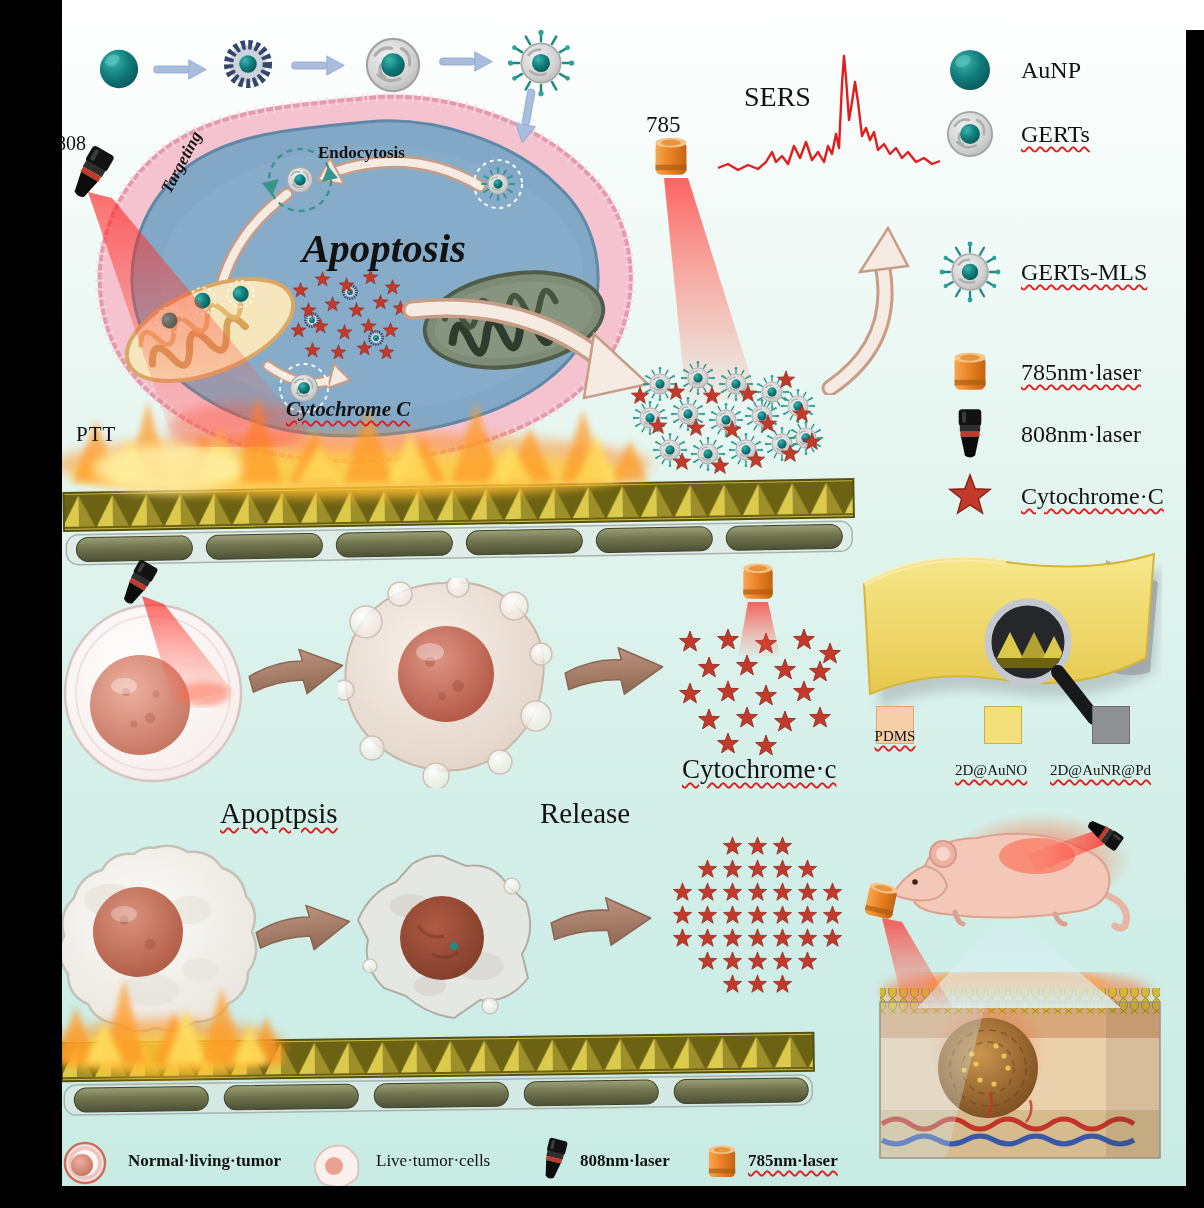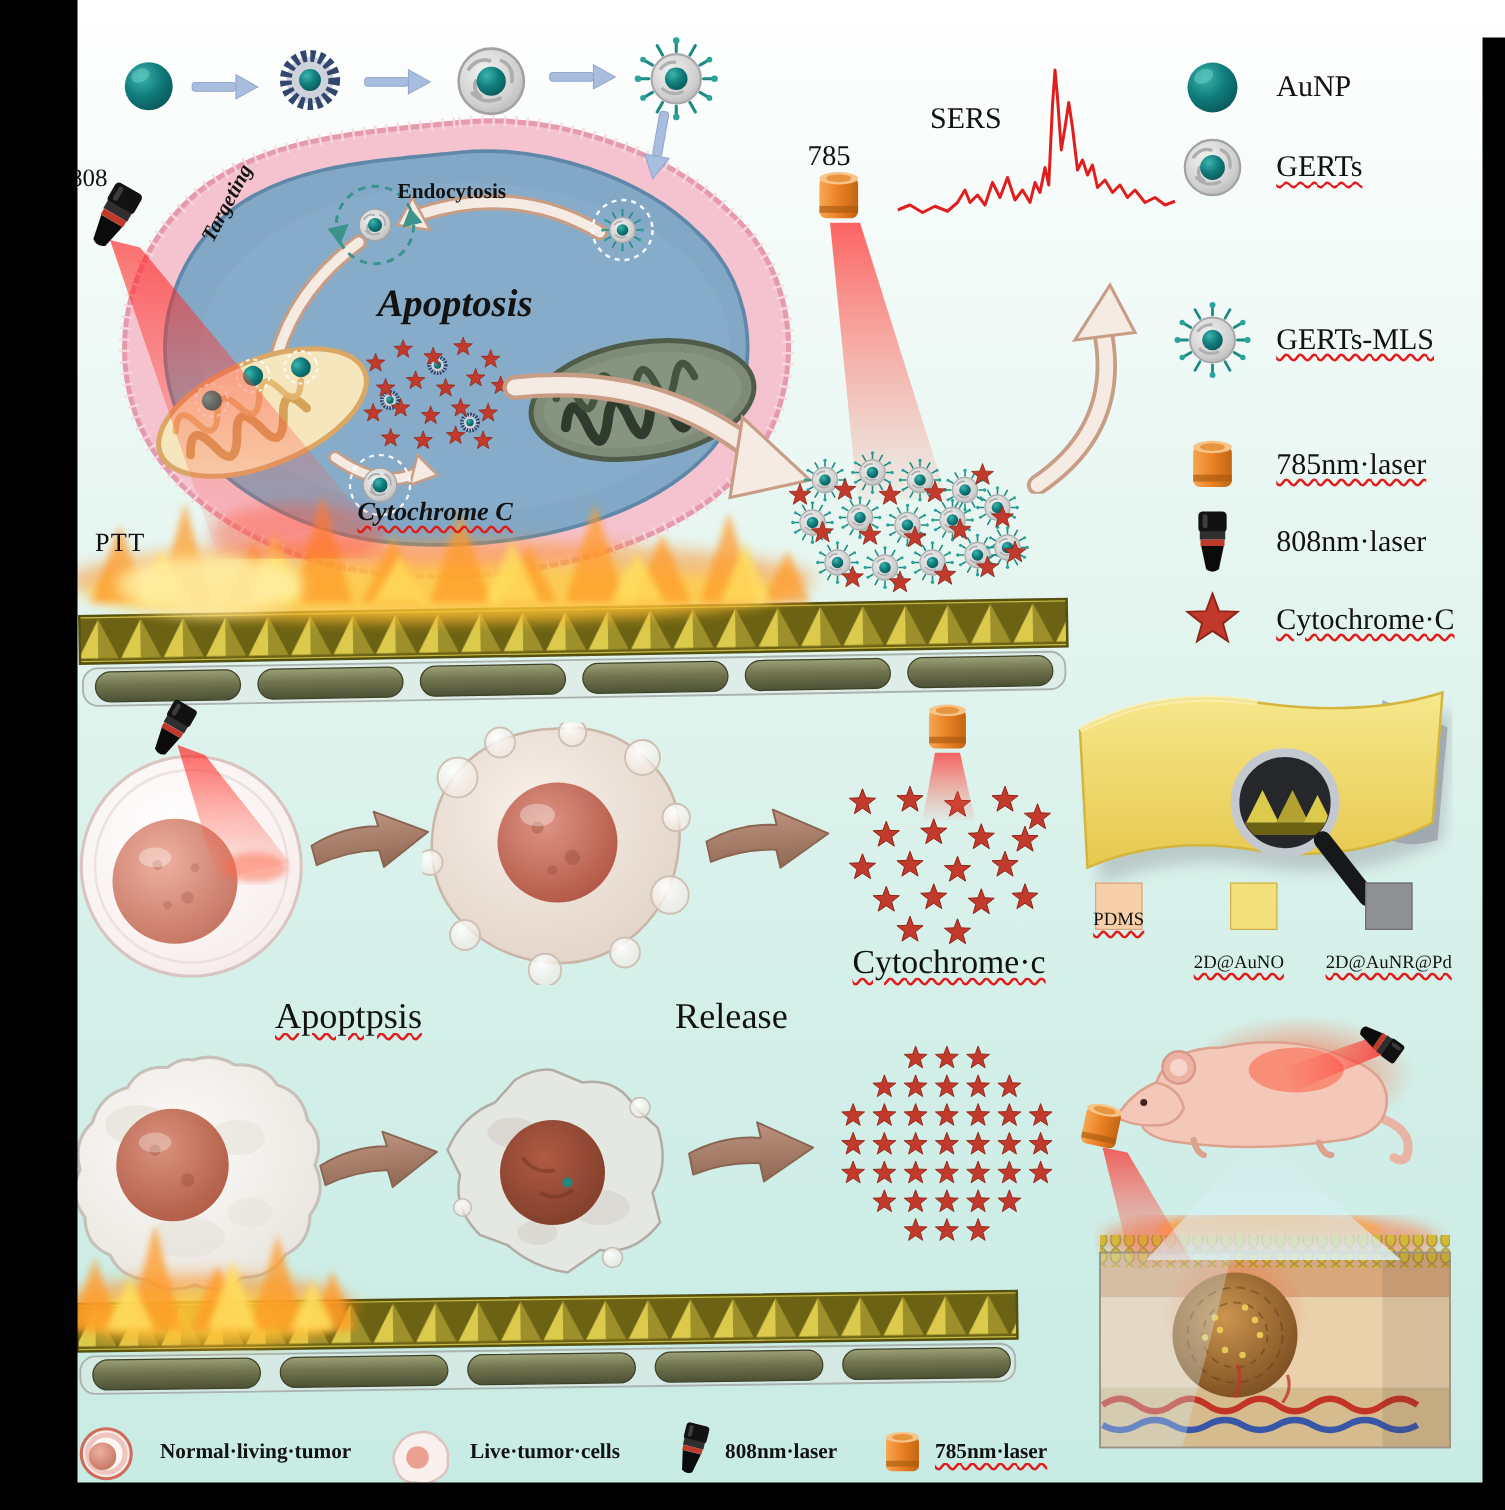--- a/index.html
+++ b/index.html
@@ -333,32 +333,32 @@
   <svg class="abs" style="left:72px;top:146px;z-index:4;transform:rotate(30deg)" width="38" height="56" viewBox="0 0 30 46">
       <use href="#sym-laser808"></use>
     </svg>
   <svg class="abs" style="left:78px;top:192px;z-index:3;pointer-events:none" width="230" height="255" viewBox="0 0 230 255">
     <polygon points="10,0 34,6 212,220 96,252" fill="url(#gBeamV)" opacity=".75"></polygon>
     <ellipse cx="160" cy="235" rx="70" ry="24" fill="#ff5030" opacity=".4" filter="url(#f6)"></ellipse>
   </svg>
 
   <div class="lbl" style="left:318px;top:144px;font-size:17px;font-weight:700;z-index:4" class-x="wavy">Endocytosis</div>
   <div class="lbl" style="left:158px;top:188px;font-size:17px;font-weight:700;font-style:italic;transform:rotate(-62deg);transform-origin:left top;z-index:4">Targeting</div>
-  <div class="lbl" style="left:302px;top:226px;font-size:31px;font-weight:700;font-style:italic;z-index:4">Apoptosis</div>
+  <div class="lbl" style="left:302px;top:226px;font-size:41px;font-weight:700;font-style:italic;z-index:4">Apoptosis</div>
   <div class="lbl wavy" style="left:286px;top:398px;font-size:21px;font-weight:700;font-style:italic;z-index:4">Cytochrome C</div>
   <div class="lbl" style="left:76px;top:423px;font-size:21px;letter-spacing:1px;z-index:4">PTT</div>
 
   <div class="lbl" style="left:646px;top:112px;font-size:23px;z-index:4">785</div>
   <svg class="abs" style="left:652px;top:136px;z-index:4" width="38" height="42" viewBox="0 0 34 38">
       <use href="#sym-laser785"></use>
     </svg>
   <svg class="abs" style="left:630px;top:178px;z-index:3;pointer-events:none" width="140" height="230" viewBox="0 0 140 230">
     <polygon points="34,0 58,0 128,222 56,222" fill="url(#gBeamV)" opacity=".8"></polygon>
   </svg>
-  <div class="lbl" style="left:744px;top:82px;font-size:24px;z-index:4">SERS</div>
+  <div class="lbl" style="left:744px;top:82px;font-size:28px;z-index:4">SERS</div>
   <svg class="abs" style="left:718px;top:46px;z-index:3" width="228" height="190" viewBox="0 0 228 190">
     <polyline fill="none" stroke="#e01e1e" stroke-width="2.4" stroke-linejoin="round" points="0,122 10,118 20,124 30,119 40,123 48,116 54,106 58,116 64,110 70,118 76,100 82,112 88,96 94,114 100,106 106,116 110,100 114,108 118,88 121,102 124,38 126,10 128,32 131,74 134,56 137,36 140,56 144,90 148,82 152,94 156,86 160,104 166,98 172,108 178,102 184,112 190,106 198,116 206,112 214,118 222,115"></polyline>
   </svg>
 
   <svg class="abs" style="left:630px;top:360px;z-index:3" width="195" height="130" viewBox="0 0 195 130">
     <use href="#sym-mls" x="12" y="6" width="36" height="36"></use>
       <use href="#sym-mls" x="50" y="0" width="36" height="36"></use>
     <use href="#sym-mls" x="88" y="6" width="36" height="36"></use>
       <use href="#sym-mls" x="124" y="14" width="36" height="36"></use>
     <use href="#sym-mls" x="2" y="40" width="36" height="36"></use>
@@ -537,21 +537,21 @@
       </g>
       <path d="M202 132 L238 178" stroke="#17181a" stroke-width="14" stroke-linecap="round"></path>
     </g>
   </svg>
 
   <div class="swatch" style="left:876px;top:706px;background:#f6cfa9;border:1px solid #dba87e"></div>
   <div class="swatch" style="left:984px;top:706px;background:#f4df7d;border:1px solid #cbb24a"></div>
   <div class="swatch" style="left:1092px;top:706px;background:#8f9094;border:1px solid #6e6f73"></div>
   <div class="lbl wavy" style="left:855px;top:728px;width:80px;text-align:center;font-size:15px;z-index:4">PDMS</div>
   <div class="lbl wavy" style="left:955px;top:762px;width:96px;text-align:left;font-size:15px;z-index:4">2D@AuNO</div>
-  <div class="lbl wavy" style="left:1050px;top:762px;width:122px;text-align:center;font-size:15px;z-index:4">2D@AuNR@Pd</div>
+  <div class="lbl wavy" style="left:1050px;top:762px;width:122px;text-align:left;font-size:15px;z-index:4">2D@AuNR@Pd</div>
 
   <div class="lbl wavy" style="left:220px;top:798px;font-size:29px;z-index:4">Apoptpsis</div>
   <div class="lbl" style="left:540px;top:798px;font-size:29px;z-index:4">Release</div>
 
   <svg class="abs" style="left:50px;top:840px;z-index:2" width="210" height="210" viewBox="0 0 210 210">
     <path d="M104 8 Q122 2 138 12 Q160 10 172 28 Q192 34 196 56 Q210 70 202 92 Q212 114 198 132 Q198 154 178 164 Q168 182 144 182 Q128 196 106 188 Q84 196 68 184 Q46 182 38 164 Q18 156 18 134 Q4 116 14 96 Q8 72 24 58 Q30 36 52 30 Q62 12 84 14 Q94 6 104 8 Z" fill="url(#gCellGray)" stroke="#c6c0b8" stroke-width="2.5"></path>
     <ellipse cx="60" cy="60" rx="26" ry="16" fill="#e4dfd6" opacity=".6"></ellipse>
       <ellipse cx="140" cy="70" rx="22" ry="14" fill="#e4dfd6" opacity=".5"></ellipse>
     <ellipse cx="100" cy="150" rx="30" ry="16" fill="#e4dfd6" opacity=".5"></ellipse>
       <ellipse cx="150" cy="130" rx="18" ry="12" fill="#e4dfd6" opacity=".45"></ellipse>
@@ -700,21 +700,21 @@
     <circle cx="23" cy="23" r="20" fill="#f7e9e6" stroke="#cf6b5a" stroke-width="2.5"></circle>
     <circle cx="23" cy="23" r="15" fill="#fdf6f4" stroke="#eec6bf" stroke-width="4"></circle>
     <circle cx="20" cy="25" r="11" fill="url(#gNucA)"></circle>
   </svg>
   <div class="lbl" style="left:128px;top:1152px;font-size:17px;font-weight:600;z-index:4">Normal·living·tumor</div>
 
   <svg class="foot-ic" style="left:312px;top:1142px" width="48" height="48" viewBox="0 0 48 48">
     <path d="M23 4 Q34 2 40 10 Q48 16 46 26 Q48 36 38 41 Q30 47 20 44 Q8 44 5 33 Q0 24 6 15 Q12 5 23 4 Z" fill="#faf0ee" stroke="#ddc3bd" stroke-width="2"></path>
     <circle cx="22" cy="24" r="9" fill="#eba092"></circle>
   </svg>
-  <div class="lbl" style="left:376px;top:1152px;font-size:17px;font-weight:700;z-index:4">Live·tumor·cells</div>
+  <div class="lbl" style="left:376px;top:1152px;font-size:17px;font-weight:400;z-index:4">Live·tumor·cells</div>
 
   <svg class="foot-ic" style="left:540px;top:1138px;transform:rotate(14deg)" width="28" height="43" viewBox="0 0 30 46">
       <use href="#sym-laser808"></use>
     </svg>
   <div class="lbl" style="left:580px;top:1152px;font-size:17px;font-weight:600;z-index:4">808nm·laser</div>
 
   <svg class="foot-ic" style="left:706px;top:1144px" width="32" height="36" viewBox="0 0 34 38">
       <use href="#sym-laser785"></use>
     </svg>
   <div class="lbl wavy" style="left:748px;top:1152px;font-size:17px;font-weight:600;z-index:4">785nm·laser</div>

